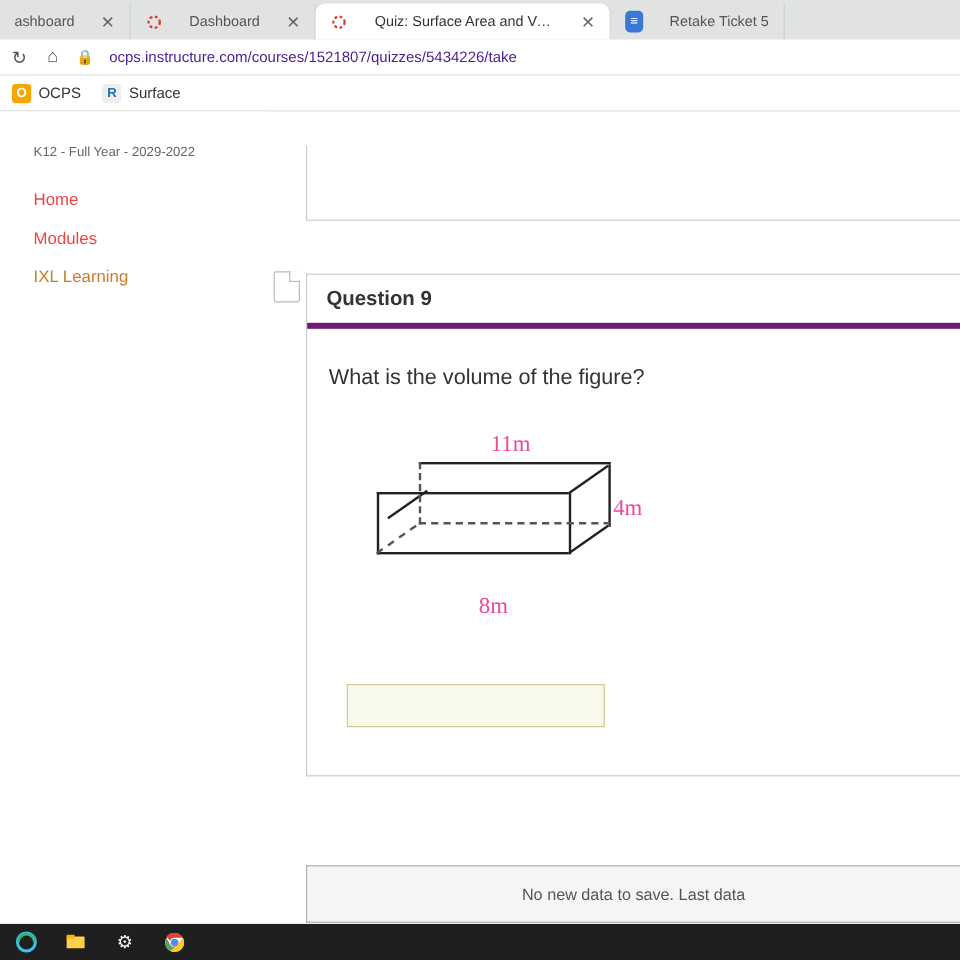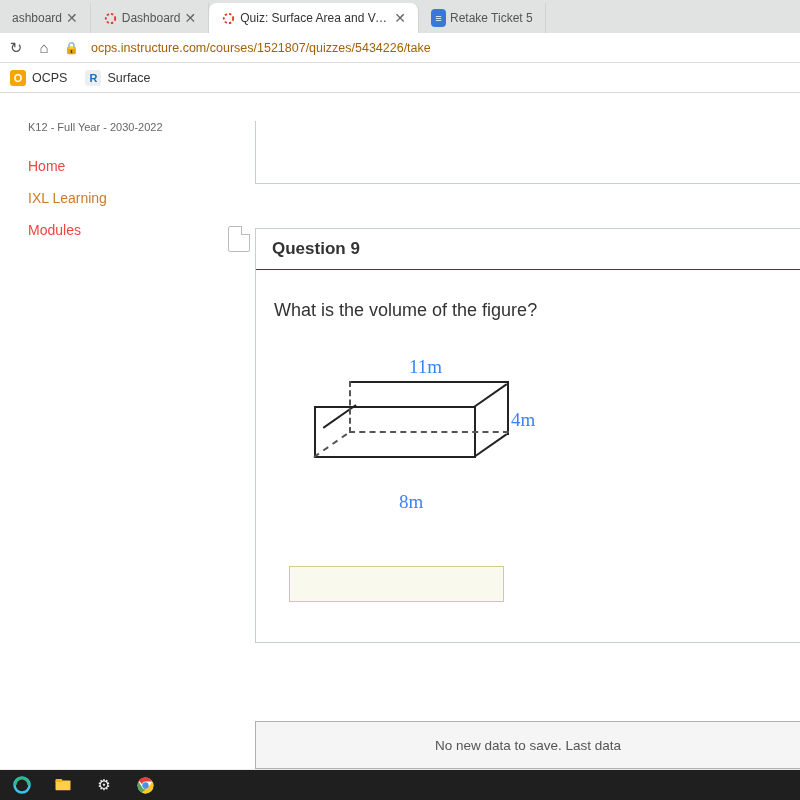--- a/index.html
+++ b/index.html
@@ -1,57 +1,57 @@
 <!DOCTYPE html>
 <html><head>
   <meta charset="utf-8">
   <style>
     * { box-sizing: border-box; margin: 0; padding: 0; font-family: "Segoe UI", Arial, sans-serif; }
     html, body { width: 800px; height: 800px; background:#000; overflow:hidden; }
     .screen { width:800px; height:800px; background:#000; position:relative; }
     .browser { position:absolute; left:0; top:0; width:800px; height:770px; background:#e9eceb; }
     .tabstrip { display:flex; align-items:flex-end; height:33px; background:#e1e3e2; }
-    .tab { height:30px; display:flex; align-items:center; padding:0 12px; font-size:12px; color:#555; border-right:1px solid #cfd2d1; gap:4px; }
+    .tab { height:30px; display:flex; align-items:center; padding:0 12px; font-size:12px; color:#555; border-right:1px solid #cfd2d1; gap:22px; }
     .tab.active { background:#fff; border-radius:8px 8px 0 0; color:#333; }
     .tab .favicon { width:15px; height:15px; display:flex; align-items:center; justify-content:center; }
     .favicon.canvas svg circle { stroke:#e03a2c; }
     .tab .tab-title { max-width:150px; white-space:nowrap; overflow:hidden; text-overflow:ellipsis; }
     .tab .tab-close { font-size:14px; color:#666; }
     .badge { background:#3a78d6; color:#fff; width:18px; height:18px; border-radius:4px; display:flex; align-items:center; justify-content:center; font-size:11px; }
 
     .addr-row { height:30px; display:flex; align-items:center; padding:0 8px; gap:12px; background:#fff; border-bottom:1px solid #ddd; }
     .addr-row .nav-icon { font-size:15px; color:#555; width:16px; text-align:center; }
     .addr-row .lock-icon { font-size:12px; color:#666; }
-    .addr-row .url { font-size:12.5px; color:#a16207; }
+    .addr-row .url { font-size:12.5px; color:#4c1d95; }
 
     .bm-row { height:30px; display:flex; align-items:center; padding:0 10px; gap:18px; background:#fff; border-bottom:1px solid #d9d9d9; }
     .bm { display:flex; align-items:center; gap:6px; font-size:12.5px; color:#353535; }
     .bm .bm-icon { width:16px; height:16px; border-radius:3px; display:flex; align-items:center; justify-content:center; font-size:11px; font-weight:bold; }
     .bm .bm-icon.ocps { background:#f6a600; color:#fff; }
     .bm .bm-icon.discover { background:#eee; color:#1e6fb7; }
 
     .page { height:676px; background:#fff; display:flex; }
     .sidebar { width:225px; padding:28px 0 0 28px; background:#fff; }
     .course-label { font-size:11px; color:#666; margin-bottom:25px; }
     .sidebar-nav { display:flex; flex-direction:column; gap:16px; }
     .nav-link { font-size:14px; color:#ef4444; text-decoration:none; }
     .nav-link.ixl { color:#cc7b29; }
 
     .content { flex:1; position:relative; }
     .question-card { position:absolute; left:30px; top:135px; right:0; border:1px solid #c7cdd1; background:#fff; border-right:none; }
     .page-icon { position:absolute; left:3px; top:133px; width:22px; height:26px; border:1px solid #bbb; border-radius:2px; background:#fff; }
     .page-icon::after { content:""; position:absolute; right:-1px; top:-1px; width:8px; height:8px; background:#fff; border-left:1px solid #bbb; border-bottom:1px solid #bbb; }
 
-    .q-header { padding:10px 16px; border-bottom:1px solid #701a75; }
+    .q-header { padding:10px 16px; border-bottom:5px solid #701a75; }
     .q-title { font-size:17px; font-weight:600; color:#333; }
     .q-body { padding:30px 18px 40px; }
     .q-prompt { font-size:18px; color:#333; margin-bottom:30px; }
 
     .figure-box { width:260px; height:180px; position:relative; margin-left:15px; }
-    .figure-box .label { position:absolute; font-size:19px; font-family:"Comic Sans MS","Segoe Script",cursive; color:#3b82f6; }
+    .figure-box .label { position:absolute; font-size:19px; font-family:"Comic Sans MS","Segoe Script",cursive; color:#ec4899; }
     .lbl-11 { left:120px; top:5px; }
     .lbl-7 { left:222px; top:58px; }
     .lbl-4 { left:110px; top:140px; }
     
     .edge { position:absolute; background:#222; }
     .edge.dash { background:none; border-top:2px dashed #555; height:0; }
     .edge.dashv { background:none; border-left:2px dashed #555; width:0; }
     
     .ft { left:25px; top:55px;  width:160px; height:2px; }
     .fb { left:25px; top:105px; width:160px; height:2px; }
@@ -128,25 +128,25 @@
         <span>OCPS</span>
       </div>
       <div class="bm">
         <span class="bm-icon discover">R</span>
         <span>Surface</span>
       </div>
     </div>
 
     <div class="page">
       <aside class="sidebar">
-        <div class="course-label">K12 - Full Year - 2030-2022</div>
+        <div class="course-label">K12 - Full Year - 2029-2022</div>
         <nav class="sidebar-nav">
           <a class="nav-link">Home</a>
+          <a class="nav-link">Modules</a>
           <a class="nav-link ixl">IXL Learning</a>
-          <a class="nav-link">Modules</a>
         </nav>
       </aside>
 
       <main class="content">
 
         <div class="prev-card"></div>
 
         <div class="page-icon"></div>
 
         <section class="question-card">

